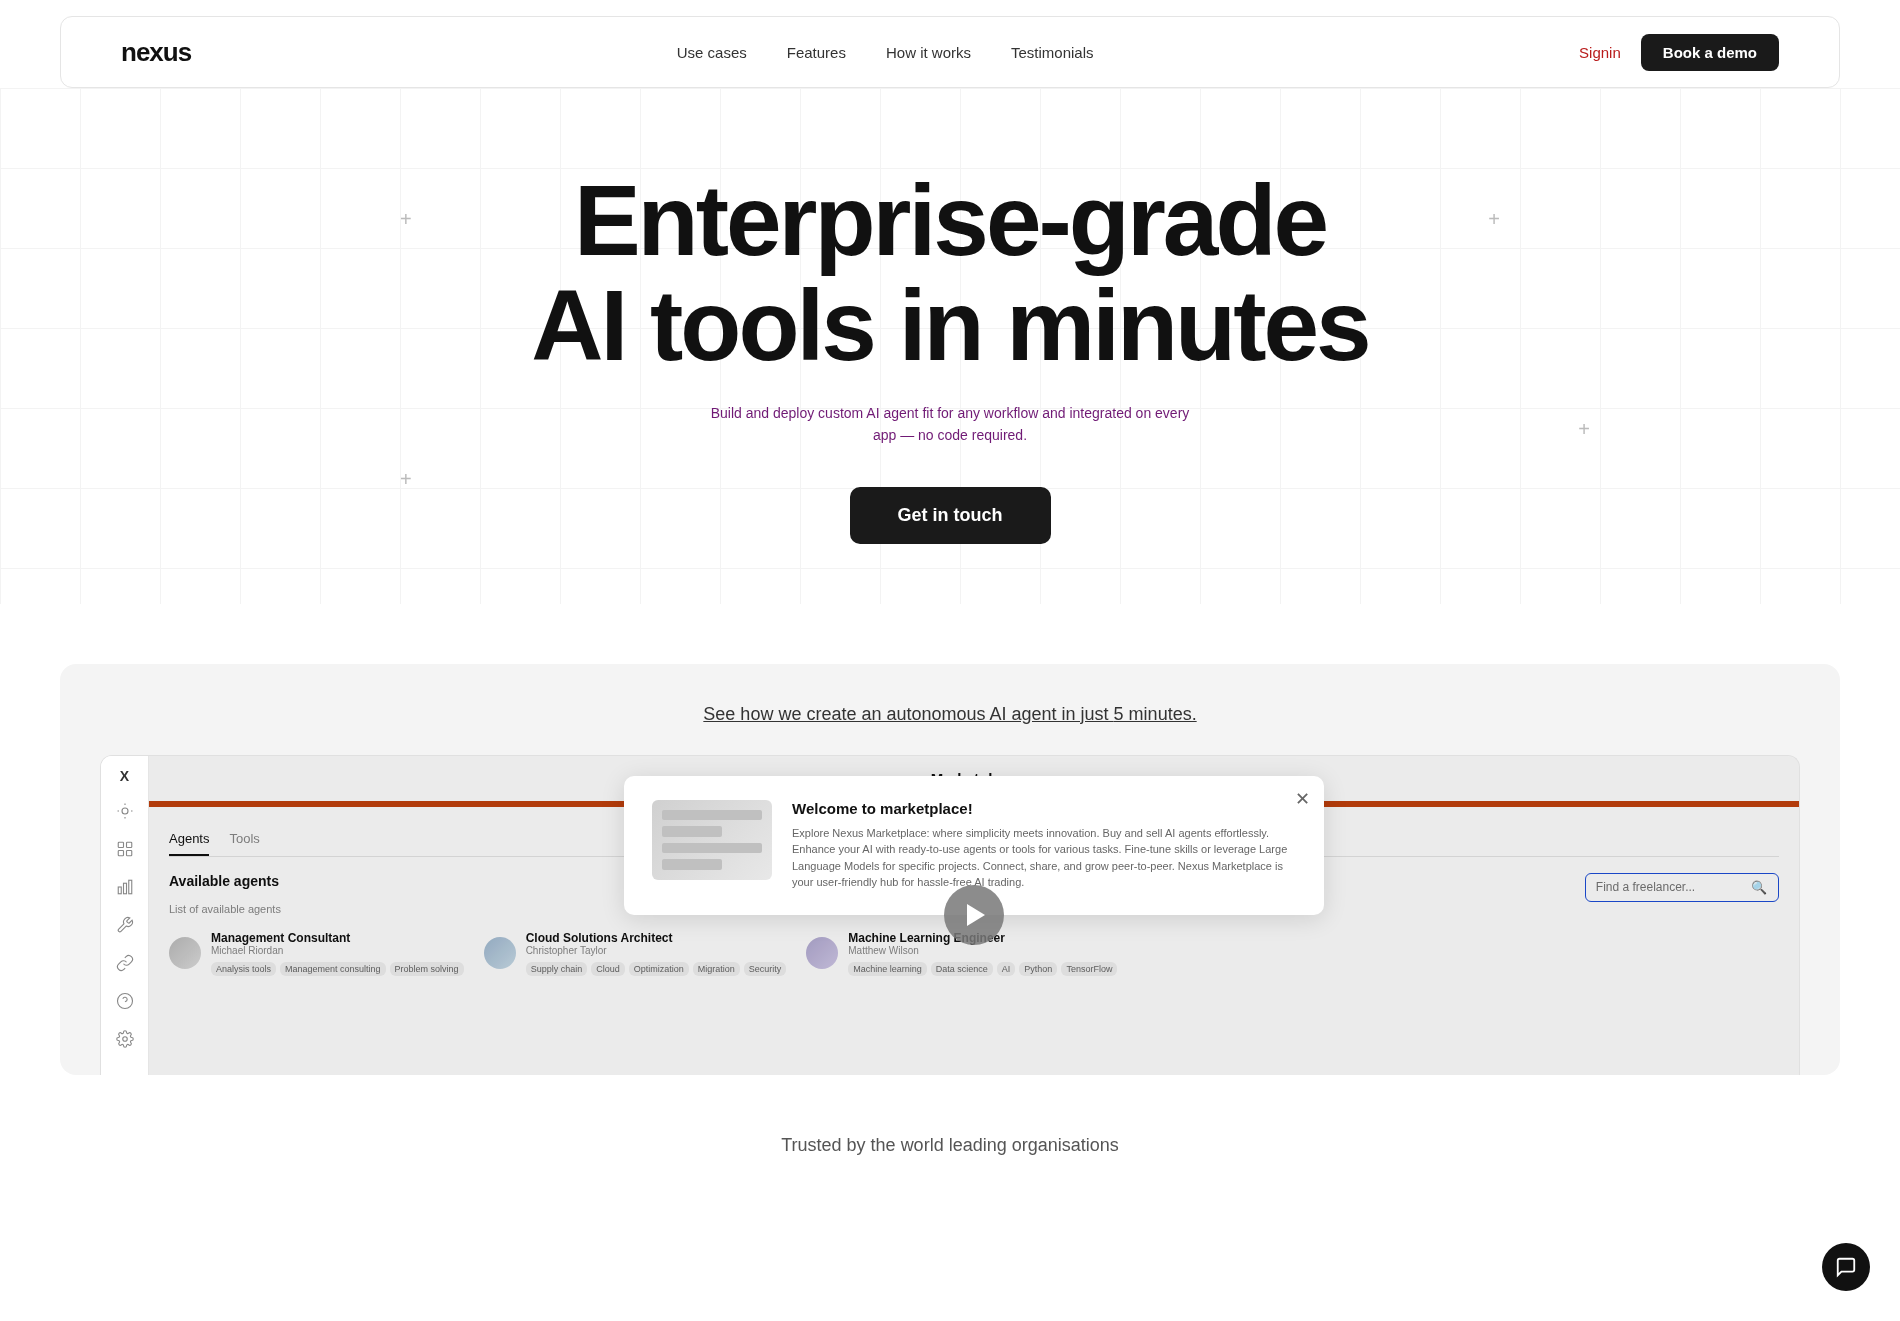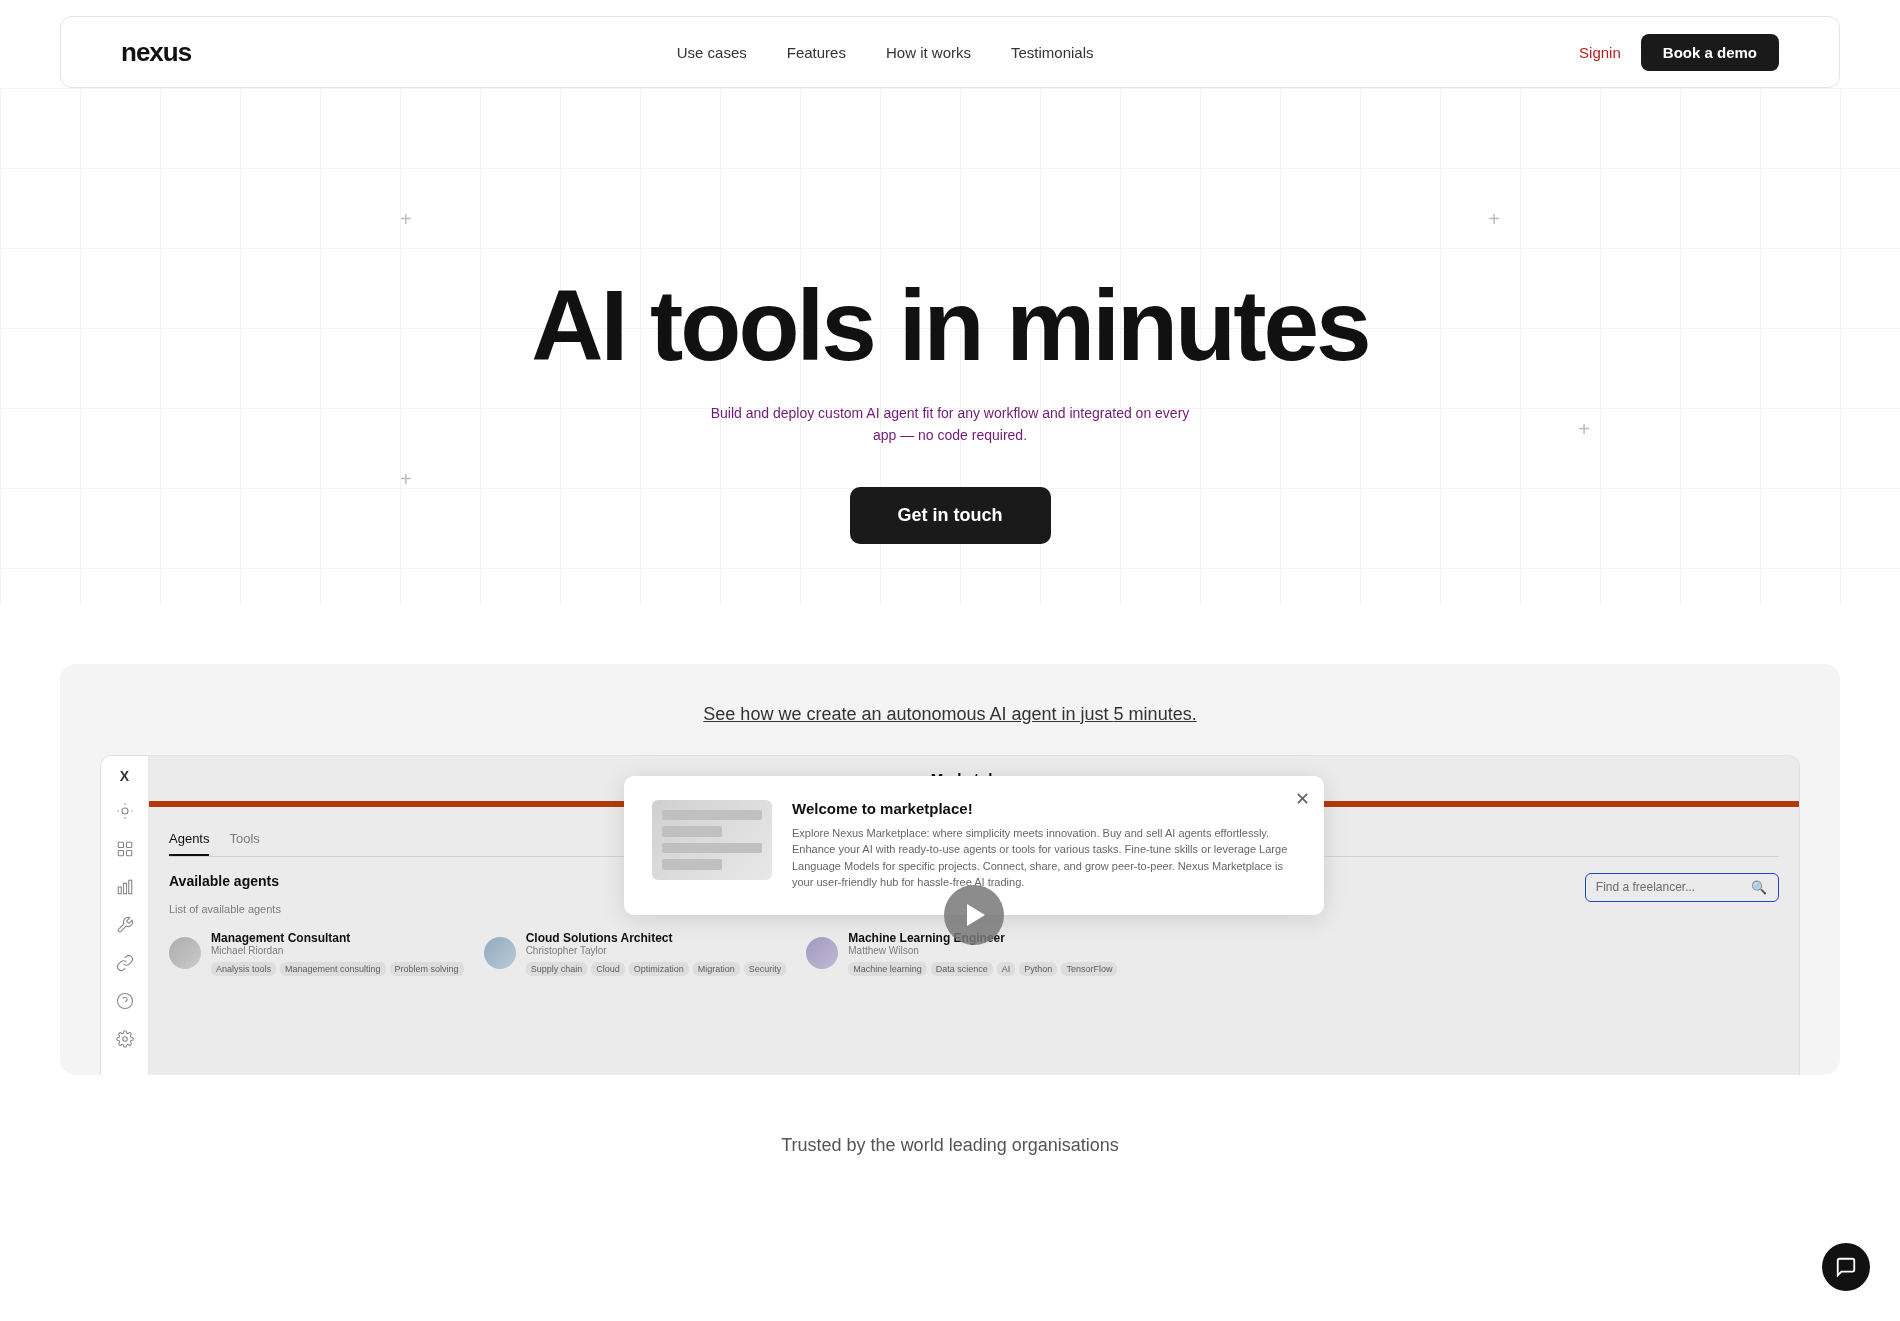--- a/index.html
+++ b/index.html
@@ -155,21 +155,21 @@
 <section class="hero">
   <div class="hero-grid-bg"></div>
 
   <span class="plus-mark" style="top:120px; left:400px;">+</span>
   <span class="plus-mark" style="top:380px; left:400px;">+</span>
   <span class="plus-mark" style="top:120px; right:400px;">+</span>
   <span class="plus-mark" style="top:330px; right:310px;">+</span>
 
   <div class="hero-content">
     <h1>
-      <br>
+      <span>Enterprise-grade</span><br>
       <span>AI tools in minutes</span>
     </h1>
     <p class="hero-subtitle">Build and deploy custom AI agent fit for any workflow and integrated on every app — no code required.</p>
     <button class="get-in-touch-btn">Get in touch</button>
   </div>
 </section>
 
 <div class="demo-section">
   <p class="demo-section-title">
     <span>See how we create an autonomous AI agent in just </span><span style="text-decoration:underline;cursor:pointer;">5 minutes.</span>

